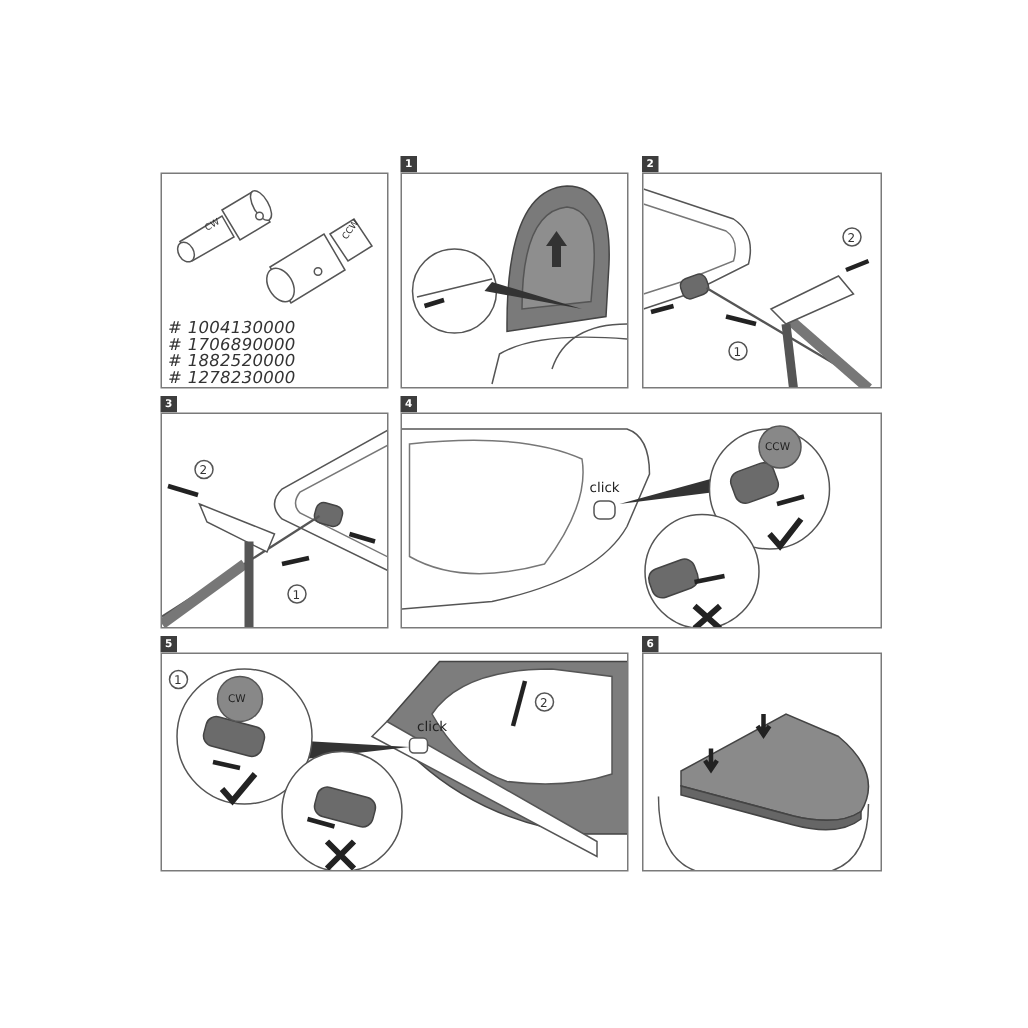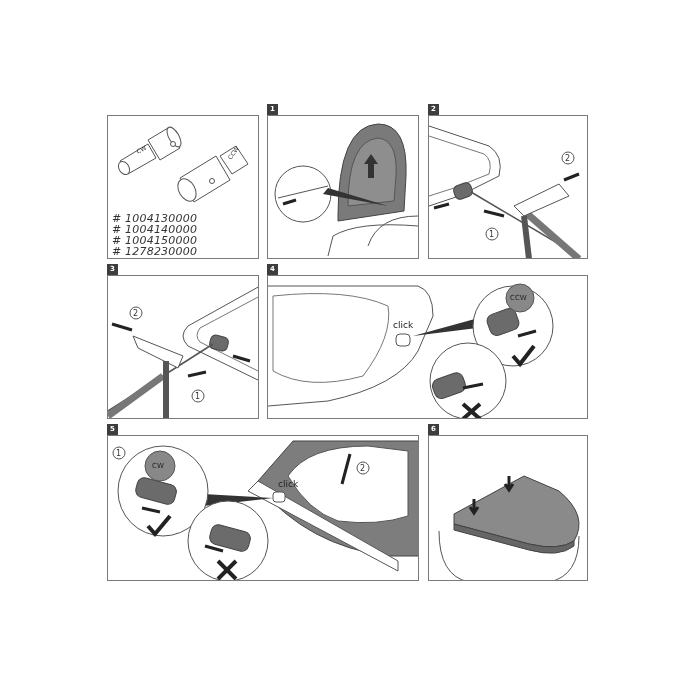--- a/index.html
+++ b/index.html
@@ -26,22 +26,22 @@
 
     <g stroke="#555" stroke-width="1" fill="#fff">
       <path d="M112,40 L128,30 L140,48 L124,58 Z"></path>
       <path d="M72,62 L108,40 L122,64 L86,86 Z"></path>
       <ellipse cx="79" cy="74" rx="8" ry="12" transform="rotate(-30 79 74)"></ellipse>
       <circle cx="104" cy="65" r="2.5"></circle>
     </g>
     <text x="123" y="44" font-size="6" fill="#333" transform="rotate(-55 123 44)">CCW</text>
   </svg>
   <div class="part" style="left:4px;top:96px;"># 1004130000</div>
-  <div class="part" style="left:4px;top:107px;"># 1004140000</div>
-  <div class="part" style="left:4px;top:118px;"># 1004150000</div>
+  <div class="part" style="left:4px;top:107px;"># 1706890000</div>
+  <div class="part" style="left:4px;top:118px;"># 1882520000</div>
   <div class="part" style="left:4px;top:129px;"># 1278230000</div>
 </div>
 
 <div class="step" style="left:267px;top:104px;">1</div>
 <div class="panel" style="left:267px;top:115px;width:152px;height:144px;">
   <svg width="152" height="144">
     <path d="M60,140 L65,120 Q90,105 150,110" fill="none" stroke="#555"></path>
     <path d="M100,130 Q110,100 150,100" fill="none" stroke="#555"></path>
     <path d="M70,100 Q70,10 110,8 Q140,8 138,60 L136,95 L70,105 Z" fill="#7a7a7a" stroke="#444"></path>
     <path d="M80,90 Q80,25 110,22 Q130,24 128,60 L126,85 Z" fill="#8e8e8e" stroke="#555"></path>

